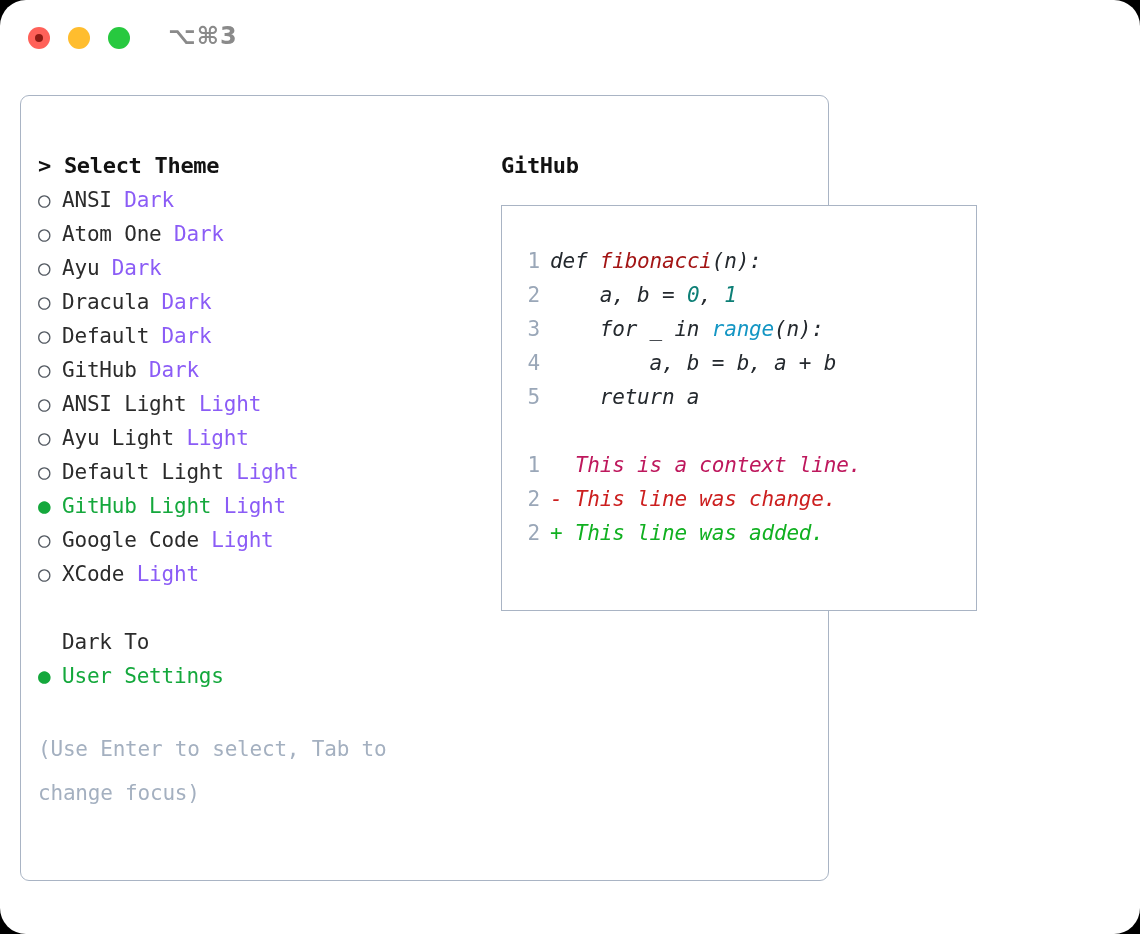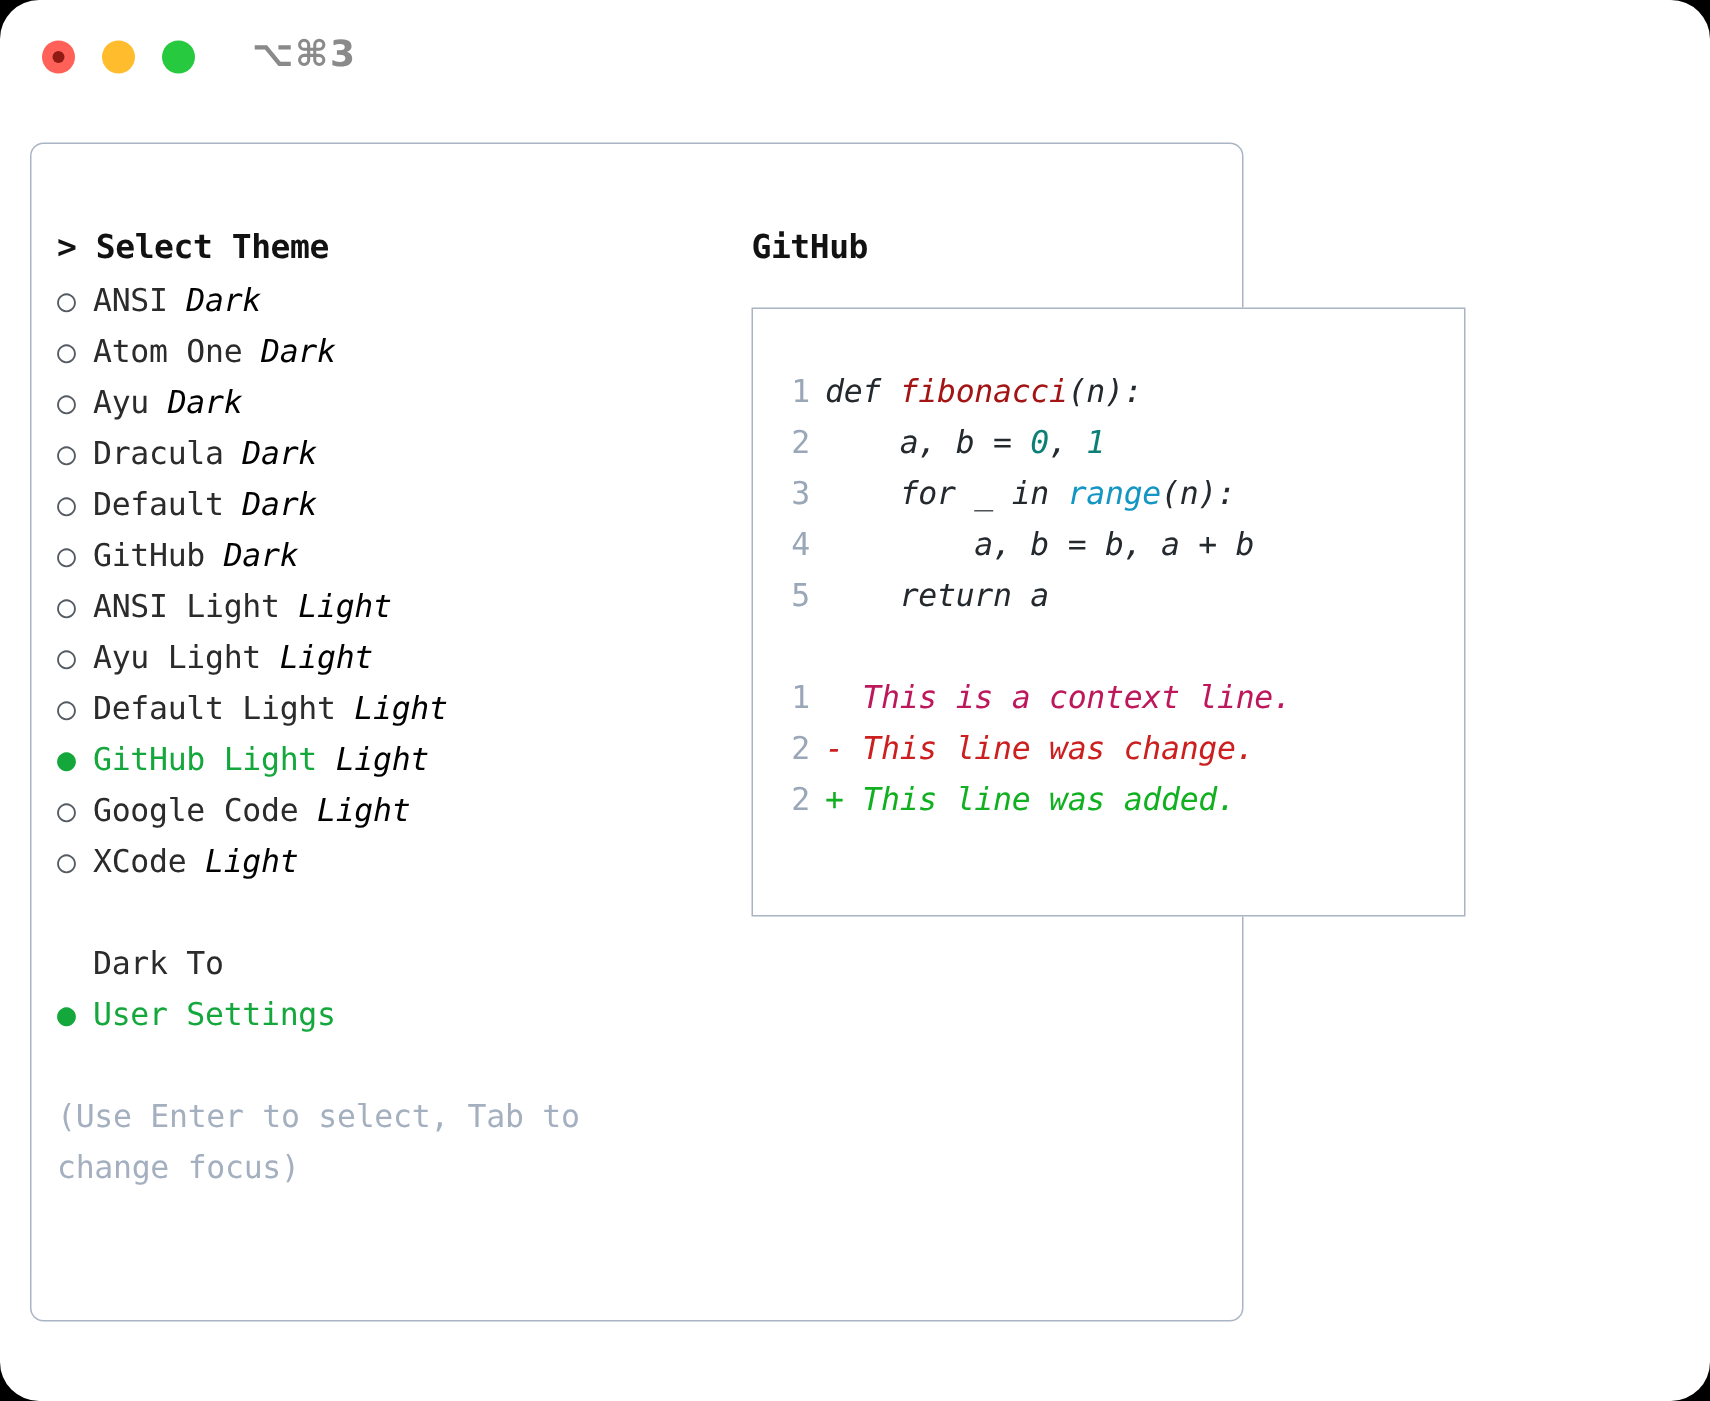--- a/index.html
+++ b/index.html
@@ -90,39 +90,39 @@
     white-space: pre;
     letter-spacing: -0.2px;
   }
   .theme-row .bullet {
     display: inline-block;
     width: 24px;
     color: #555b63;
   }
   .theme-row.selected { color: #14a83c; }
   .theme-row.selected .bullet { color: #14a83c; }
-  .theme-row .variant { color: #000000; font-style: italic; }
+  .theme-row .variant { color: #8b5cf6; }
 
   #apply-block { margin-top: 34px; }
 
   #apply-header {
     height: 34px;
     line-height: 34px;
     font-size: 21px;
     color: #2b2b2b;
     padding-left: 24px;
     white-space: pre;
     letter-spacing: -0.2px;
   }
 
   #hint {
     margin-top: 34px;
     font-size: 21px;
     color: #a4b0c0;
-    line-height: 34px;
+    line-height: 44px;
     width: 405px;
     letter-spacing: -0.2px;
   }
 
   
   #preview-panel {
     position: absolute;
     left: 480px; top: 53px;
     width: 496px;
   }

